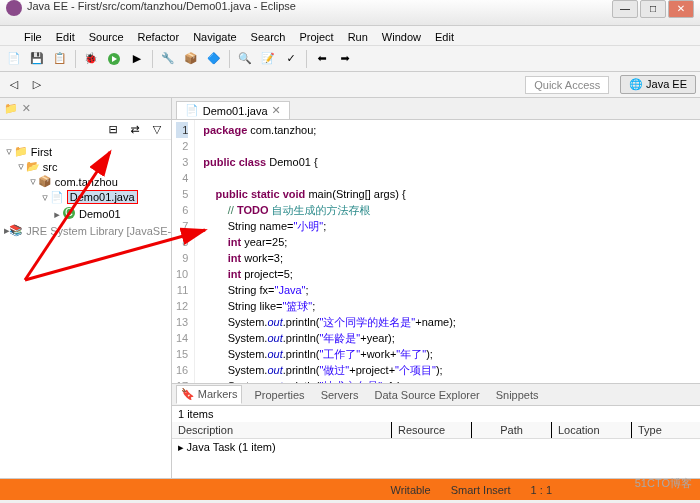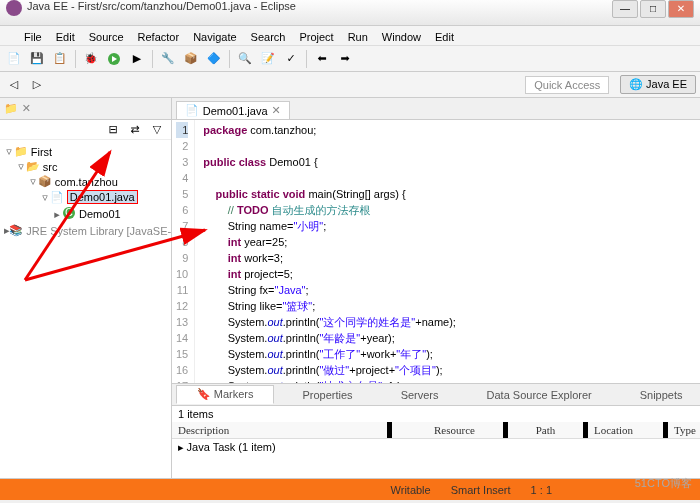--- a/index.html
+++ b/index.html
@@ -37,24 +37,24 @@
 .gutter .cur { background: #d0e0f0; color: #333; }
 .code { padding: 2px 8px; line-height: 16px; white-space: pre; }
 .code .line { height: 16px; }
 .kw { color: #7f0055; font-weight: bold; }
 .str { color: #2a00ff; }
 .cm { color: #3f7f5f; }
 .cmcn { color: #2a8a8a; text-align: center; }
 .fld { color: #0000c0; font-style: italic; }
 .bottom { height: 95px; border-top: 1px solid #ccc; background: #fff; display: flex; flex-direction: column; }
 .btabs { height: 22px; background: #f0f0f0; border-bottom: 1px solid #ccc; display: flex; align-items: center; padding: 0 4px; gap: 8px; }
-.btab { padding: 2px 20px; cursor: pointer; color: #555; }
+.btab { padding: 2px 4px; cursor: pointer; color: #555; }
 .btab.active { background: #fff; border: 1px solid #ccc; border-bottom: 1px solid #fff; }
 .bhdr { display: flex; border-bottom: 1px solid #ddd; background: #f8f8f8; }
-.bcol { padding: 2px 6px; border-right: 5px solid #000000; color: #333; font-family: Liberation Serif, serif; }
+.bcol { padding: 2px 6px; border-right: 1px solid #000000; color: #333; }
 .brow { padding: 2px 6px; }
 .statusbar { height: 22px; background: #f97316; border-top: 1px solid #ccc; display: flex; align-items: center; padding: 0 8px; gap: 20px; color: #333; }
 .statusbar .sp { flex: 1; }
 .arrow { position: absolute; pointer-events: none; z-index: 100; }
 .watermark { position: absolute; bottom: 12px; right: 8px; color: #aaa; font-size: 11px; }
 svg.ic { width: 14px; height: 14px; }
 </style>
 </head>
 <body>
 
@@ -177,21 +177,21 @@
       <div class="btabs" id="btabs">
           <span class="btab active">🔖 Markers</span>
           <span class="btab">Properties</span>
           <span class="btab">Servers</span>
           <span class="btab">Data Source Explorer</span>
           <span class="btab">Snippets</span>
         </div>
       <div style="padding:2px 6px">1 items</div>
       <div class="bhdr" id="bhdr">
           <div class="bcol" style="width: 220px;">Description</div>
-          <div class="bcol" style="width: 80px; margin-left: 36px;">Resource</div>
+          <div class="bcol" style="width: 80px;">Resource</div>
           <div class="bcol" style="width: 80px; text-align: center;">Path</div>
           <div class="bcol" style="width: 80px;">Location</div>
           <div class="bcol" style="width: 80px;">Type</div>
         </div>
       <div class="brow">▸ <span>Java Task (1 item)</span></div>
     </div>
   </div>
 
 </div>
 

